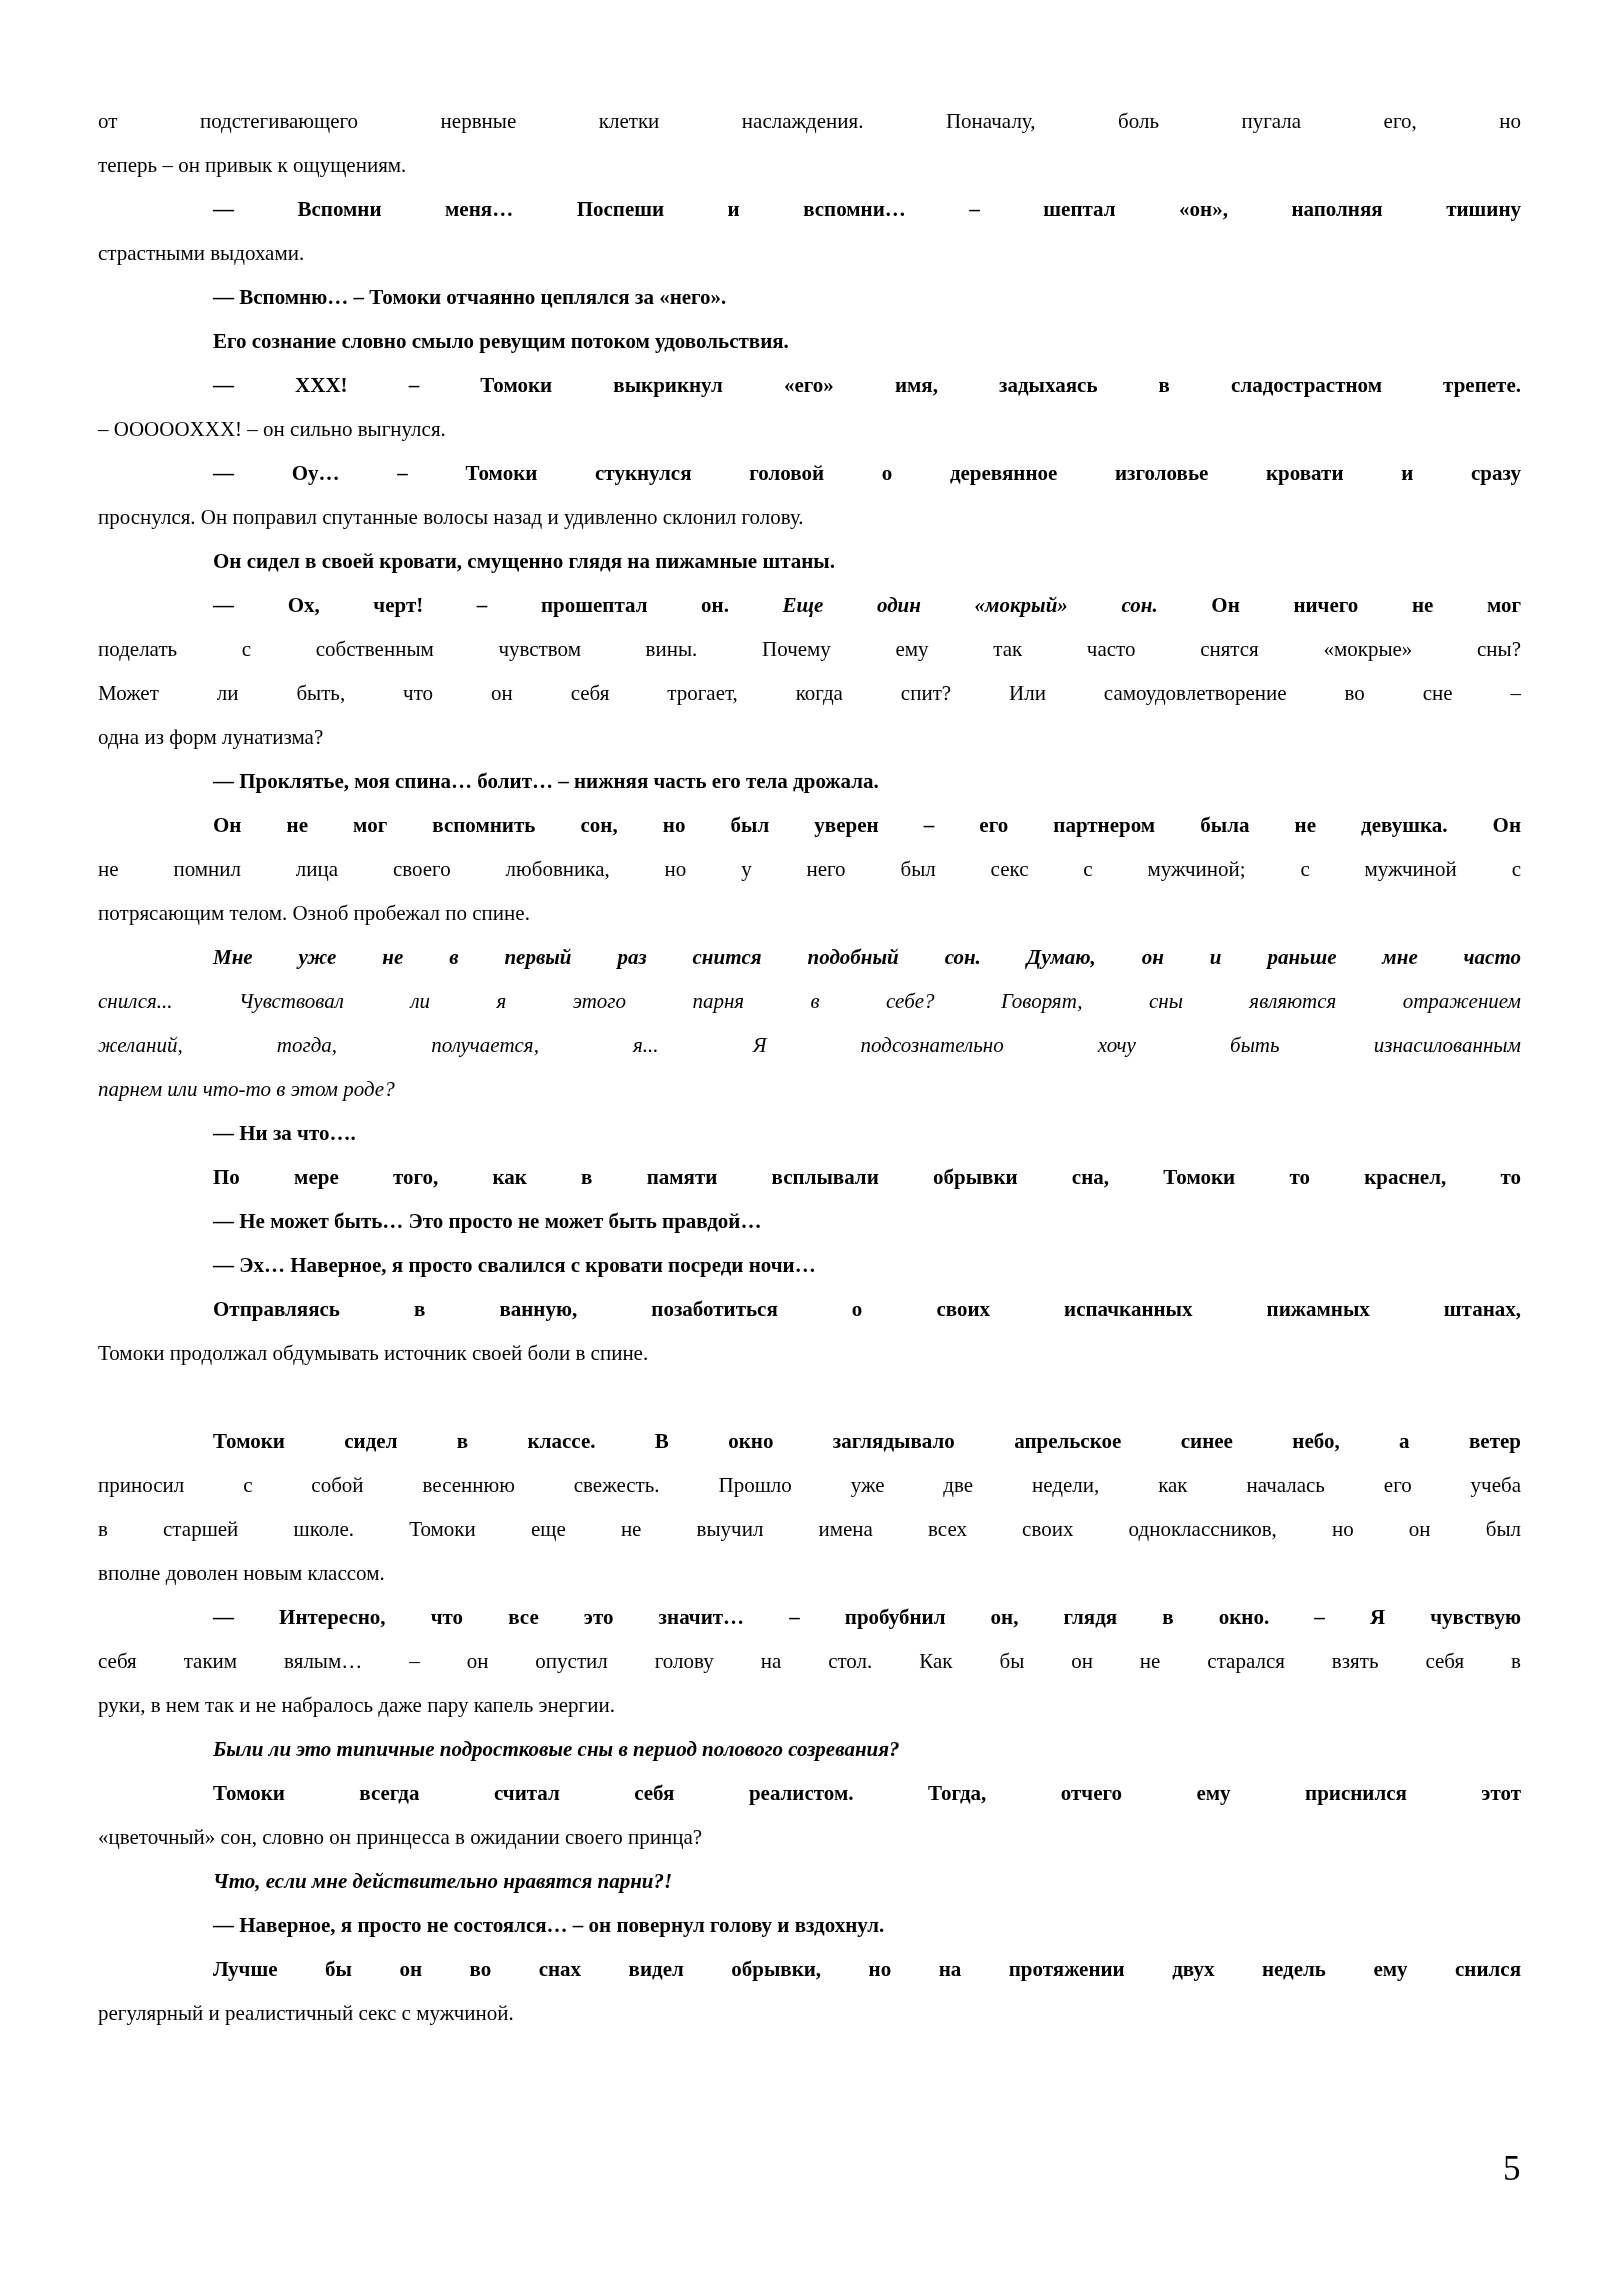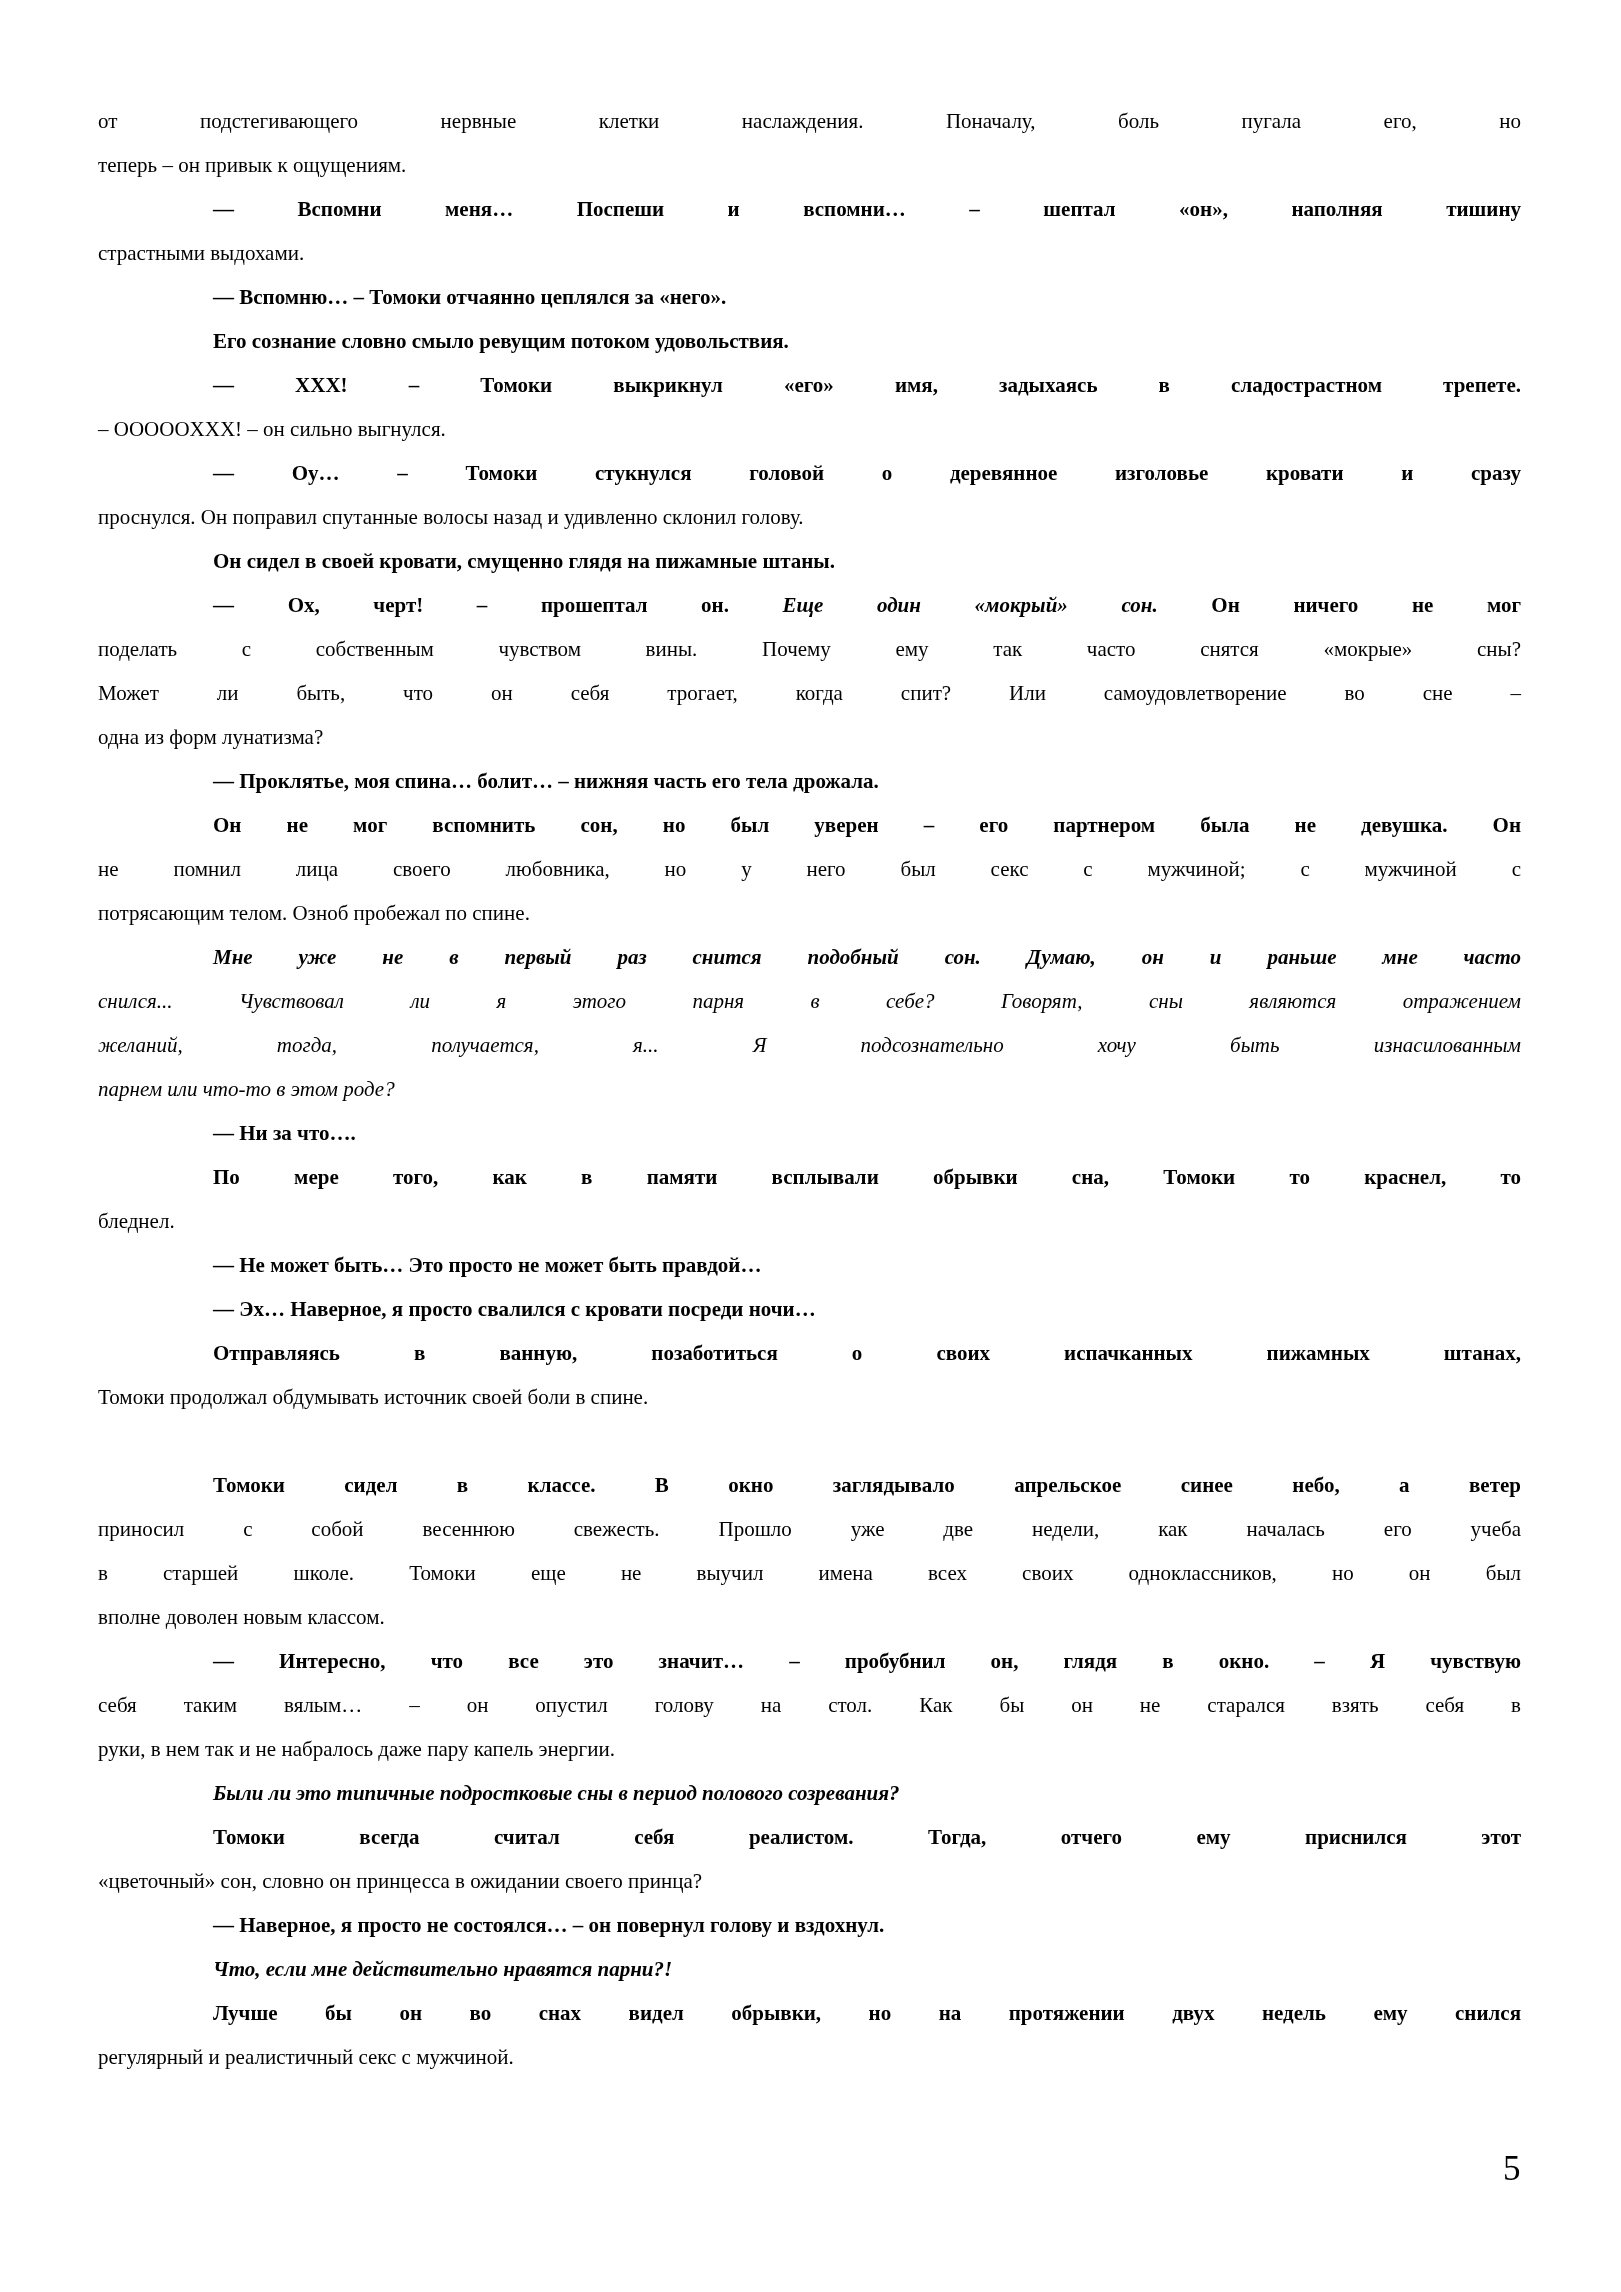--- a/index.html
+++ b/index.html
@@ -90,36 +90,35 @@
       <div class="line indent last"><span class="seg">— Проклятье, моя спина… болит… – нижняя часть его тела дрожала.</span></div>
       <div class="line indent"><span class="seg">Он не мог вспомнить сон, но был уверен – его партнером была не девушка. Он</span></div>
       <div class="line plain"><span class="seg">не помнил лица своего любовника, но у него был секс с мужчиной; с мужчиной с</span></div>
       <div class="line plain last"><span class="seg">потрясающим телом. Озноб пробежал по спине.</span></div>
       <div class="line indent"><span class="seg italic">Мне уже не в первый раз снится подобный сон. Думаю, он и раньше мне часто</span></div>
       <div class="line plain"><span class="seg italic">снился... Чувствовал ли я этого парня в себе? Говорят, сны являются отражением</span></div>
       <div class="line plain"><span class="seg italic">желаний, тогда, получается, я... Я подсознательно хочу быть изнасилованным</span></div>
       <div class="line plain last"><span class="seg italic">парнем или что-то в этом роде?</span></div>
       <div class="line indent last"><span class="seg">— Ни за что….</span></div>
       <div class="line indent"><span class="seg">По мере того, как в памяти всплывали обрывки сна, Томоки то краснел, то</span></div>
-      <div class="line plain last"><span class="seg">бледнел.</span></div>
       <div class="line indent last"><span class="seg">— Не может быть… Это просто не может быть правдой…</span></div>
       <div class="line indent last"><span class="seg">— Эх… Наверное, я просто свалился с кровати посреди ночи…</span></div>
       <div class="line indent"><span class="seg">Отправляясь в ванную, позаботиться о своих испачканных пижамных штанах,</span></div>
       <div class="line plain last"><span class="seg">Томоки продолжал обдумывать источник своей боли в спине.</span></div>
       <div class="line blank"></div>
       <div class="line indent"><span class="seg">Томоки сидел в классе. В окно заглядывало апрельское синее небо, а ветер</span></div>
       <div class="line plain"><span class="seg">приносил с собой весеннюю свежесть. Прошло уже две недели, как началась его учеба</span></div>
       <div class="line plain"><span class="seg">в старшей школе. Томоки еще не выучил имена всех своих одноклассников, но он был</span></div>
       <div class="line plain last"><span class="seg">вполне доволен новым классом.</span></div>
       <div class="line indent"><span class="seg">— Интересно, что все это значит… – пробубнил он, глядя в окно. – Я чувствую</span></div>
       <div class="line plain"><span class="seg">себя таким вялым… – он опустил голову на стол. Как бы он не старался взять себя в</span></div>
       <div class="line plain last"><span class="seg">руки, в нем так и не набралось даже пару капель энергии.</span></div>
       <div class="line indent last"><span class="seg italic">Были ли это типичные подростковые сны в период полового созревания?</span></div>
       <div class="line indent"><span class="seg">Томоки всегда считал себя реалистом. Тогда, отчего ему приснился этот</span></div>
       <div class="line plain last"><span class="seg">«цветочный» сон, словно он принцесса в ожидании своего принца?</span></div>
+      <div class="line indent last"><span class="seg italic">Что, если мне действительно нравятся парни?!</span></div>
       <div class="line indent last"><span class="seg">— Наверное, я просто не состоялся… – он повернул голову и вздохнул.</span></div>
-      <div class="line indent last"><span class="seg italic">Что, если мне действительно нравятся парни?!</span></div>
       <div class="line indent"><span class="seg">Лучше бы он во снах видел обрывки, но на протяжении двух недель ему снился</span></div>
       <div class="line plain last"><span class="seg">регулярный и реалистичный секс с мужчиной.</span></div>
     </div>
   <div class="page-number">5</div>
 </div>
 
 
 </body></html>

